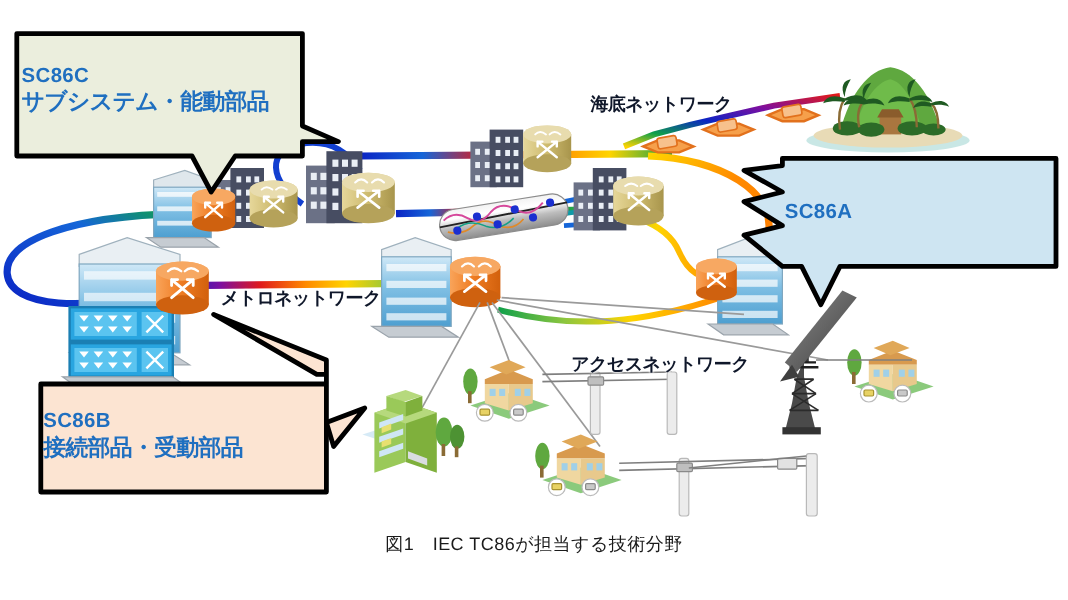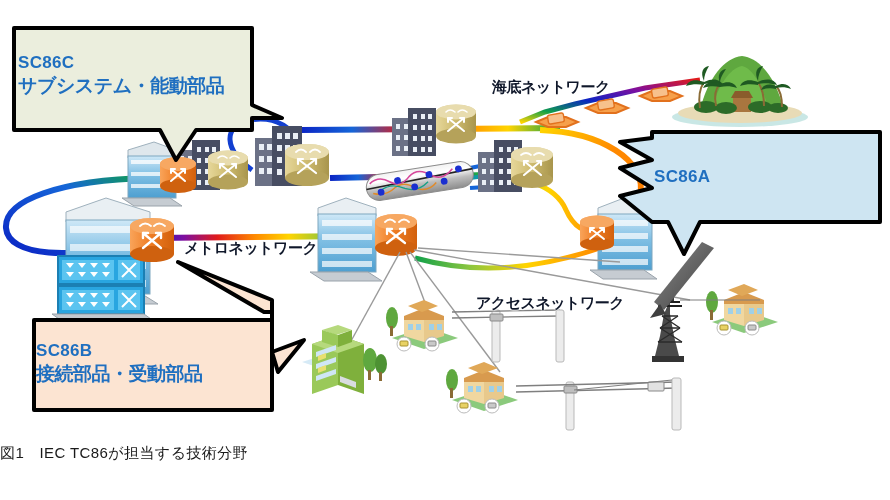--- a/index.html
+++ b/index.html
@@ -45,20 +45,21 @@
     letter-spacing: -0.5px;
     white-space: nowrap;
     text-shadow: 0 0 2px #fff, 0 0 2px #fff, 0 0 3px #fff;
   }
 
   #caption {
     position: absolute;
     left: 0;
     top: 444px;
     width: 890px;
+    text-align: center;
     font-size: 15px;
     color: #1a1a1a;
     letter-spacing: 0.4px;
   }
 </style>
 </head>
 <body>
 
 <div id="stage">
 

